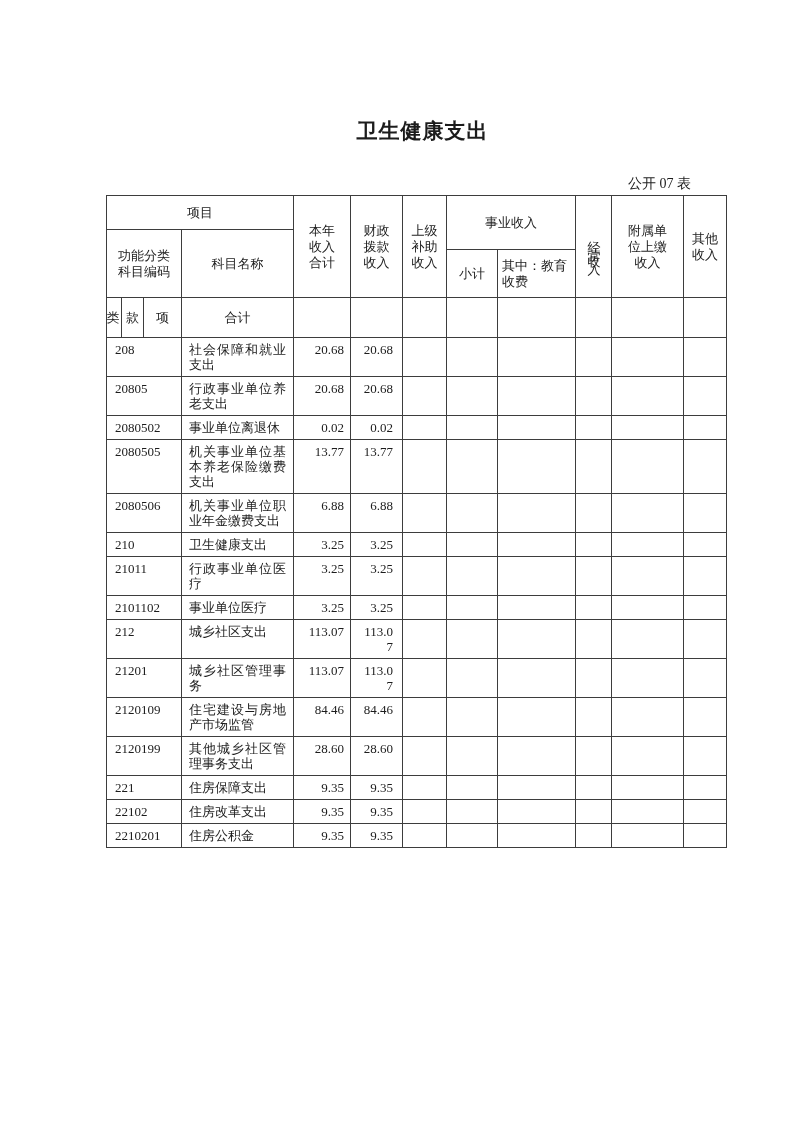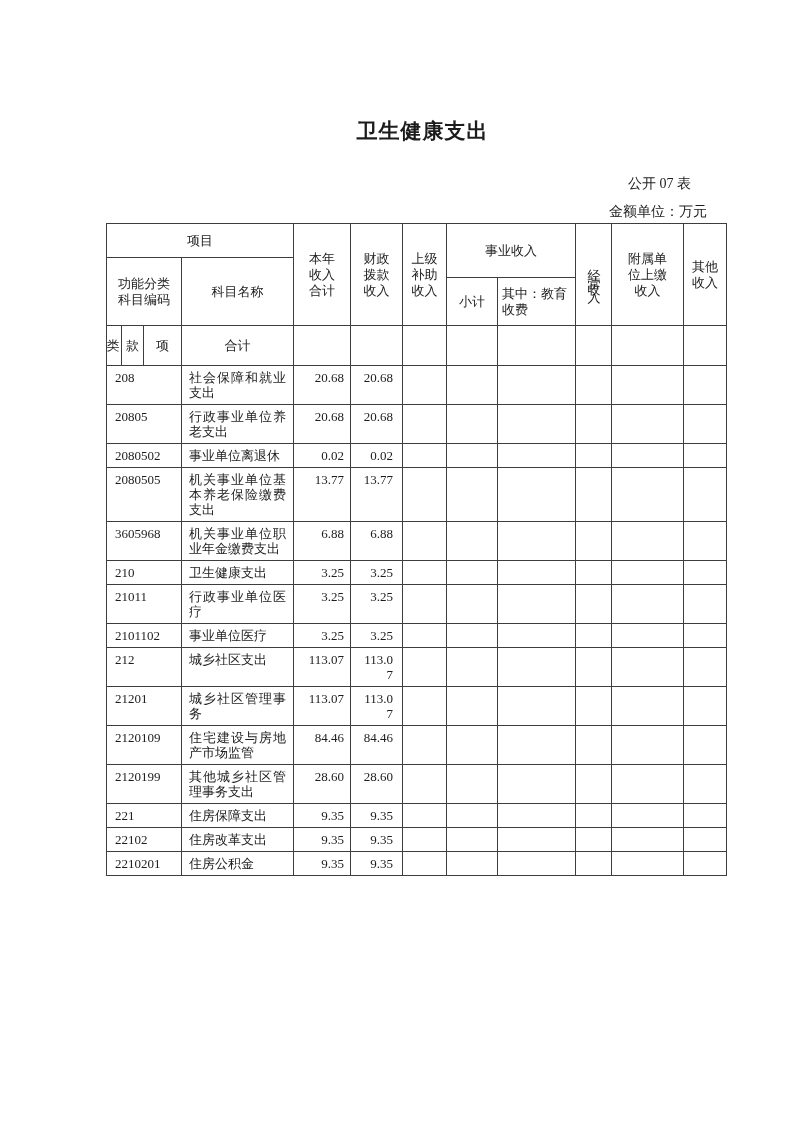--- a/index.html
+++ b/index.html
@@ -119,21 +119,20 @@
   }
 </style>
 </head>
 <body>
 
 <div class="wrapper">
 
   <div class="title-sub">卫生健康支出</div>
 
   <div class="meta-sheet">公开 07 表</div>
-  <div class="meta-unit">金额单位：万元</div>
 
   <table class="acct">
     <colgroup>
       <col class="w-class">
         <col class="w-sec">
         <col class="w-item">
         <col class="w-name">
       <col class="w-annual">
         <col class="w-fiscal">
         <col class="w-sup">
@@ -220,21 +219,21 @@
         <td class="c-val">13.77</td>
         <td class="c-val c-fiscal">13.77</td>
         <td></td>
           <td></td>
           <td></td>
           <td></td>
           <td></td>
           <td></td>
       </tr>
       <tr>
-        <td colspan="3" class="c-code">3605968</td>
+        <td colspan="3" class="c-code">2080506</td>
         <td class="c-name">机关事业单位职业年金缴费支出</td>
         <td class="c-val">6.88</td>
         <td class="c-val c-fiscal">6.88</td>
         <td></td>
           <td></td>
           <td></td>
           <td></td>
           <td></td>
           <td></td>
       </tr>

